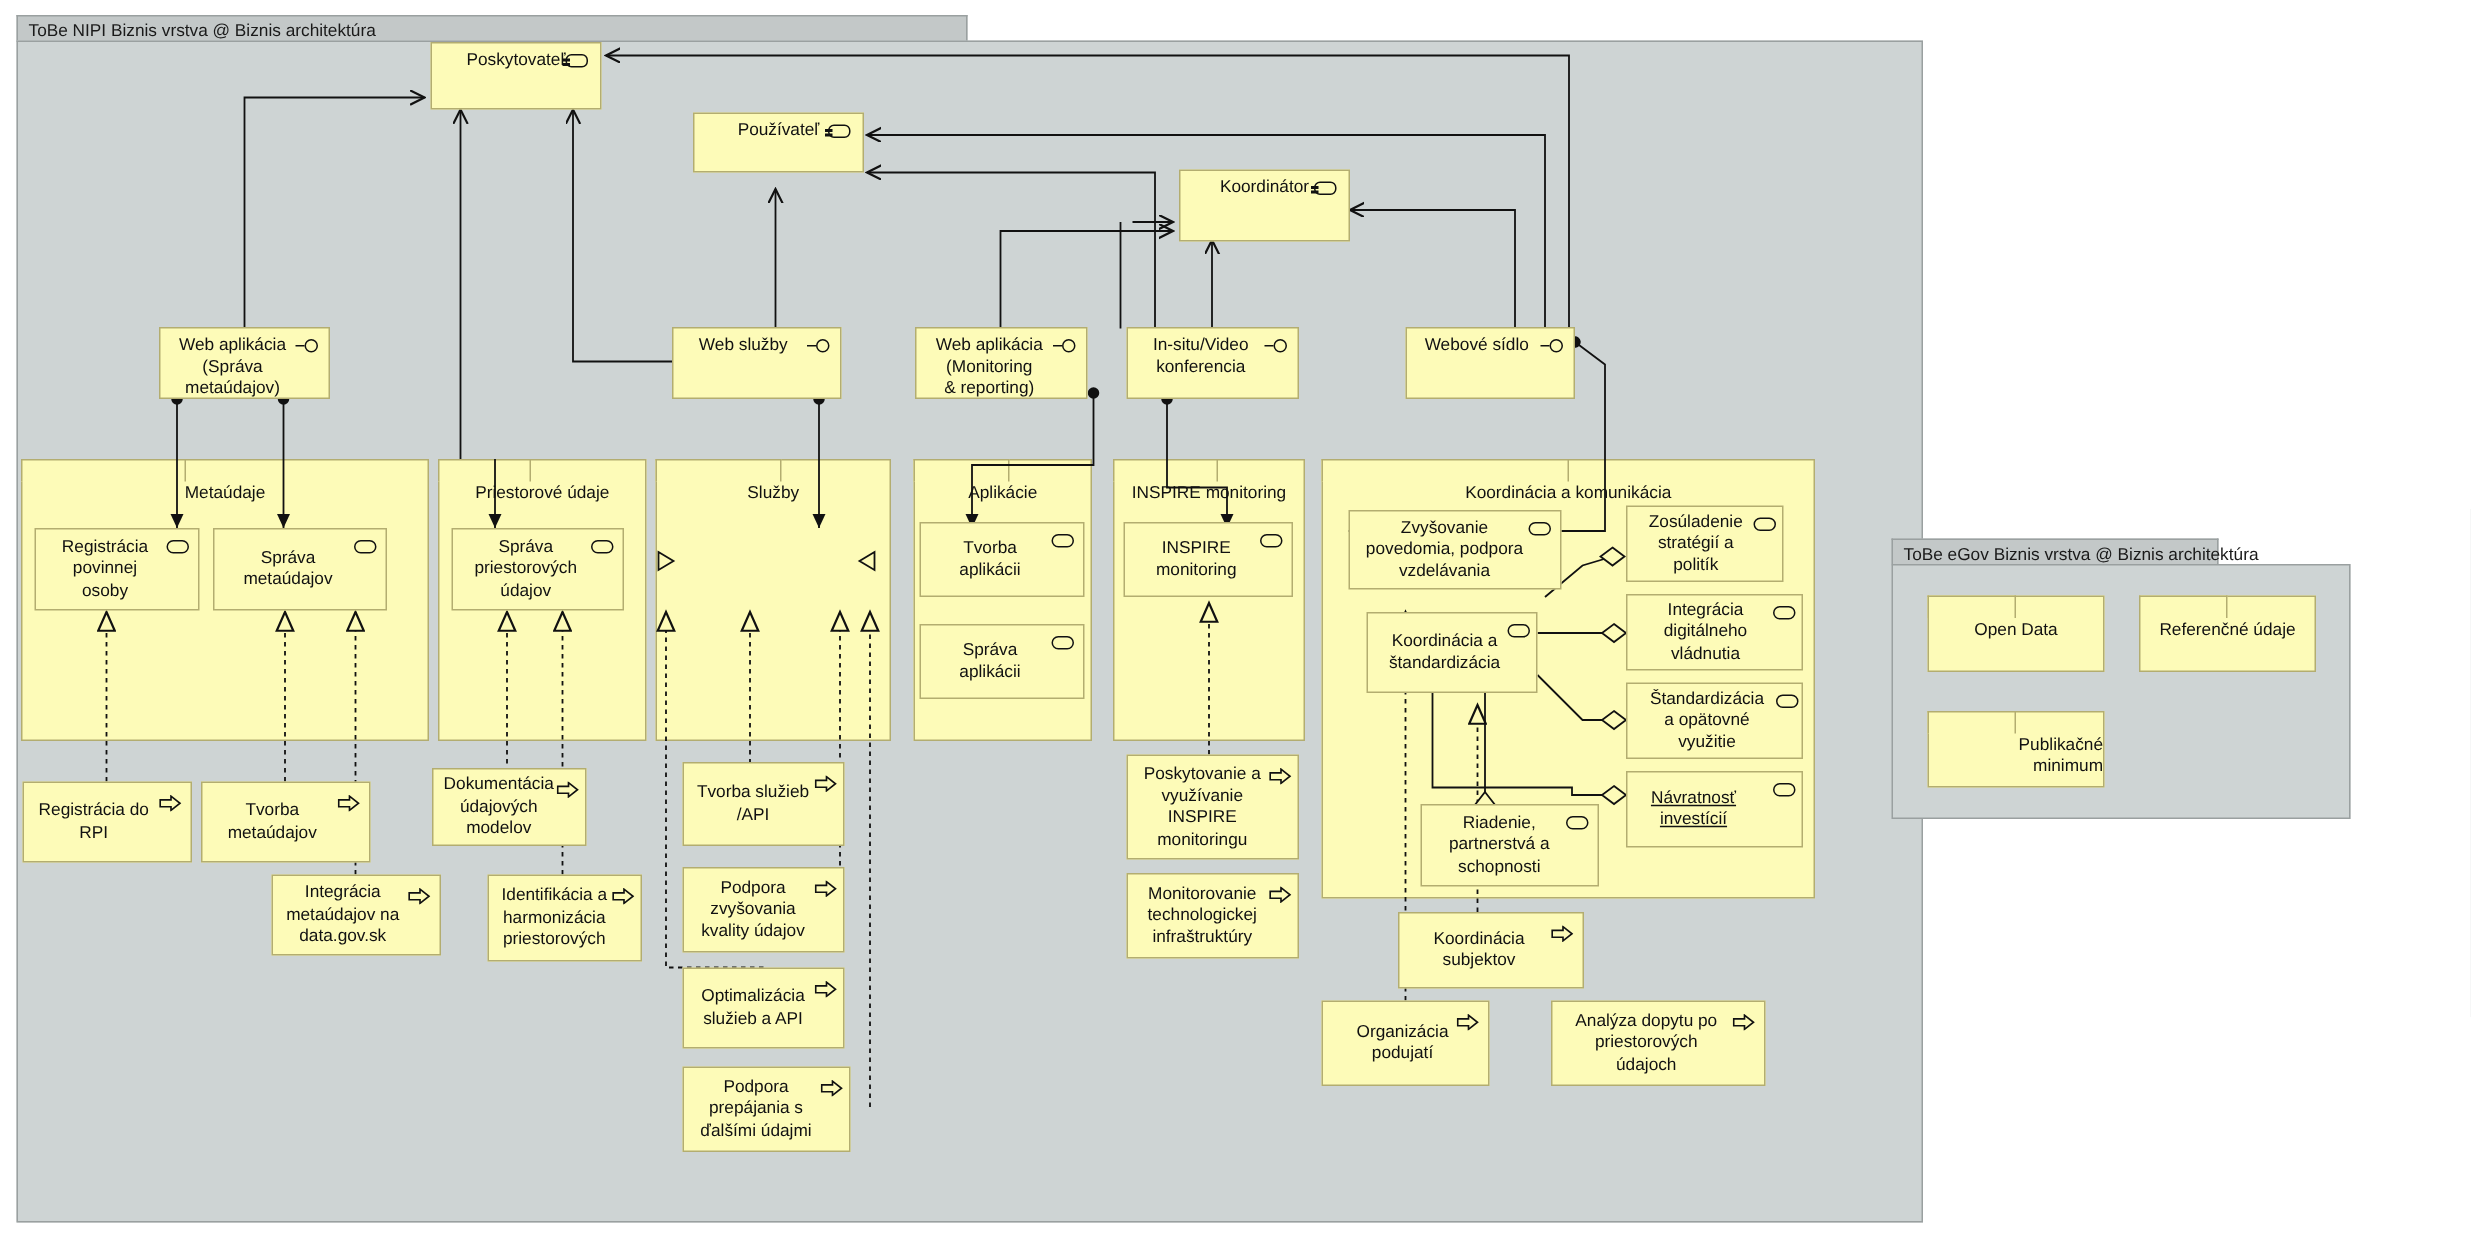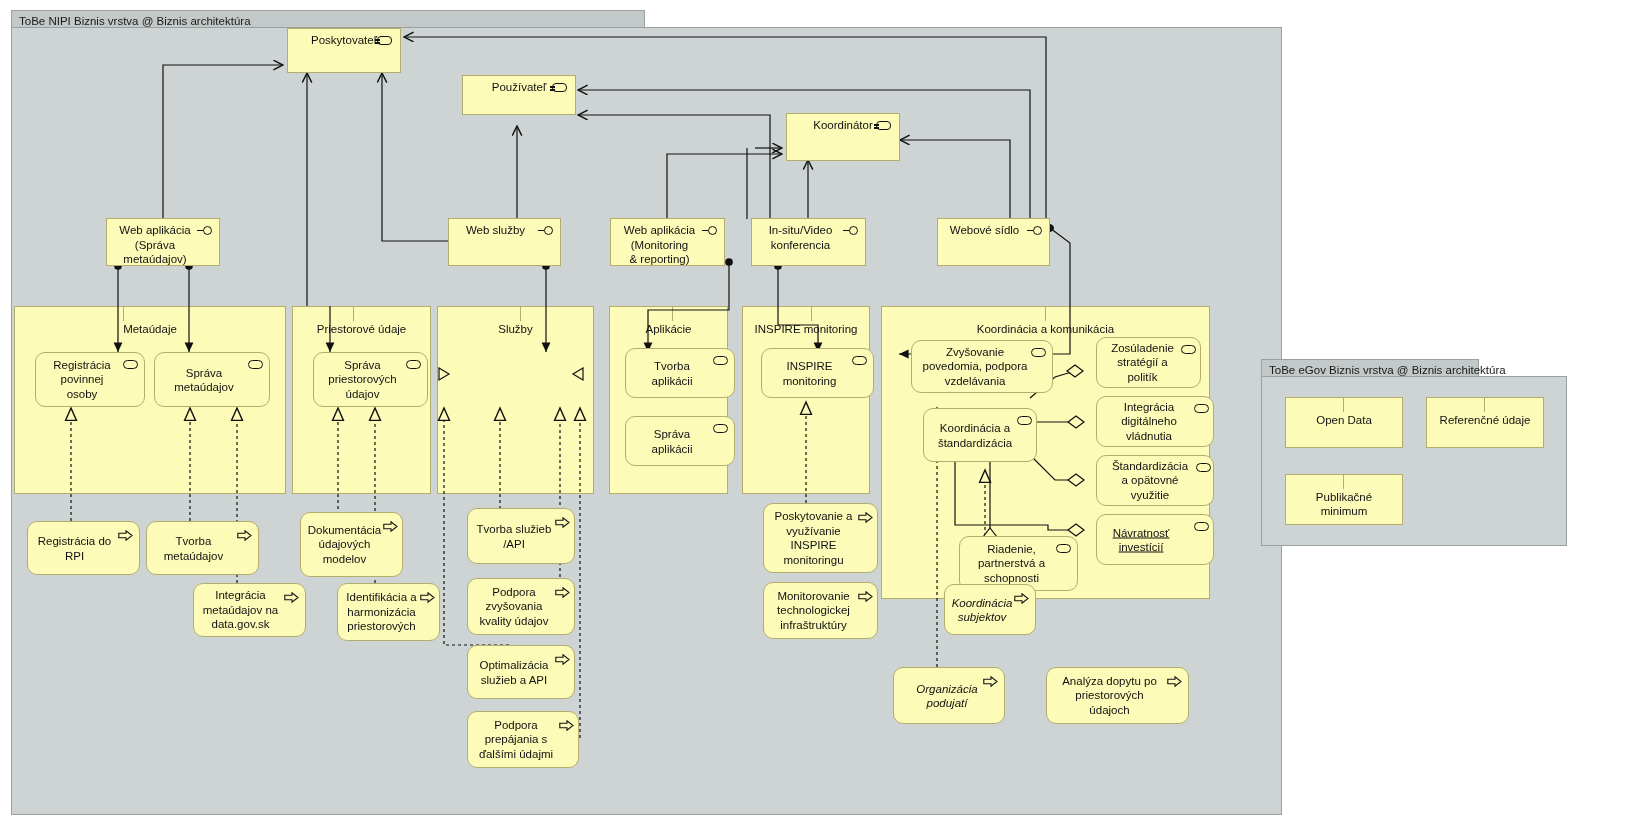--- a/index.html
+++ b/index.html
@@ -15,21 +15,21 @@
   .group{position:absolute;background:#fdfbb8;border:1px solid #b3ad70;box-sizing:border-box;}
   .group > .g-tab{position:absolute;left:-1px;top:-1px;height:15px;background:#fdfbb8;border:1px solid #b3ad70;
                   border-bottom:none;box-sizing:border-box;}
   .group > .g-title{position:absolute;left:0;right:0;top:15px;text-align:center;font-size:11.5px;color:#111;
                     line-height:14px;white-space:nowrap;}
 
   
   .el{position:absolute;background:#fdfbb8;border:1px solid #b3ad70;box-sizing:border-box;
       font-size:11.5px;color:#111;line-height:14.5px;text-align:center;}
   .el.rect{border-radius:0;}
-  .el.round{border-radius:10px;margin-left:12px;}
+  .el.round{border-radius:0;}
   .el .lbl{position:absolute;left:4px;right:4px;top:4px;white-space:pre-line;}
   .el .lbl.ctr{top:50%;transform:translateY(-50%);}
 
   
   .ico{position:absolute;}
   .ico-component{width:15px;height:9px;border:1.3px solid #111;border-radius:4px;box-sizing:border-box;background:#fdfbb8;}
   .ico-component:before,.ico-component:after{content:"";position:absolute;left:-3px;width:5px;height:2px;
         background:#111;}
   .ico-component:before{top:1.5px;}
   .ico-component:after{top:4.5px;}
@@ -338,21 +338,21 @@
 
   <div class="el round" style="left:181px;top:583px;width:113px;height:54px;">
     <div class="lbl ctr" style="right:22px;">Integrácia
 metaúdajov na
 data.gov.sk</div>
     <svg class="ico ico-process" style="right:6px;top:8px;" viewBox="0 0 15 11">
       <path d="M0.8,3.2 L8,3.2 L8,0.8 L14,5.5 L8,10.2 L8,7.8 L0.8,7.8 Z" fill="#fdfbb8" stroke="#111" stroke-width="1.1"></path>
     </svg>
   </div>
 
-  <div class="el round" style="left:288px;top:512px;width:103px;height:65px;">
+  <div class="el round" style="left:288px;top:512px;width:103px;height:52px;">
     <div class="lbl ctr" style="right:18px;">Dokumentácia
 údajových
 modelov</div>
     <svg class="ico ico-process" style="right:4px;top:8px;" viewBox="0 0 15 11">
       <path d="M0.8,3.2 L8,3.2 L8,0.8 L14,5.5 L8,10.2 L8,7.8 L0.8,7.8 Z" fill="#fdfbb8" stroke="#111" stroke-width="1.1"></path>
     </svg>
   </div>
 
   <div class="el round" style="left:325px;top:583px;width:103px;height:58px;">
     <div class="lbl ctr" style="right:18px;">Identifikácia a
@@ -409,30 +409,30 @@
 
   <div class="el round" style="left:751px;top:582px;width:115px;height:57px;">
     <div class="lbl ctr" style="right:18px;">Monitorovanie
 technologickej
 infraštruktúry</div>
     <svg class="ico ico-process" style="right:4px;top:8px;" viewBox="0 0 15 11">
       <path d="M0.8,3.2 L8,3.2 L8,0.8 L14,5.5 L8,10.2 L8,7.8 L0.8,7.8 Z" fill="#fdfbb8" stroke="#111" stroke-width="1.1"></path>
     </svg>
   </div>
 
-  <div class="el round" style="left:932px;top:584px;width:92px;height:51px;font-style:italic;">
+  <div class="el round" style="left:932px;top:608px;width:124px;height:51px;">
     <div class="lbl ctr" style="right:20px;">Koordinácia
 subjektov</div>
     <svg class="ico ico-process" style="right:6px;top:8px;" viewBox="0 0 15 11">
       <path d="M0.8,3.2 L8,3.2 L8,0.8 L14,5.5 L8,10.2 L8,7.8 L0.8,7.8 Z" fill="#fdfbb8" stroke="#111" stroke-width="1.1"></path>
     </svg>
   </div>
 
   <div class="el round" style="left:881px;top:667px;width:112px;height:57px;">
-    <div class="lbl ctr" style="right:8px;font-style:italic;">Organizácia
+    <div class="lbl ctr" style="right:8px;">Organizácia
 podujatí</div>
     <svg class="ico ico-process" style="right:6px;top:8px;" viewBox="0 0 15 11">
       <path d="M0.8,3.2 L8,3.2 L8,0.8 L14,5.5 L8,10.2 L8,7.8 L0.8,7.8 Z" fill="#fdfbb8" stroke="#111" stroke-width="1.1"></path>
     </svg>
   </div>
 
   <div class="el round" style="left:1034px;top:667px;width:143px;height:57px;">
     <div class="lbl ctr" style="right:20px;">Analýza dopytu po
 priestorových
 údajoch</div>
@@ -446,18 +446,18 @@
     <div class="g-title">Open Data</div>
   </div>
 
   <div class="group" style="left:1426px;top:397px;width:118px;height:51px;">
     <div class="g-tab" style="width:59px;"></div>
     <div class="g-title">Referenčné údaje</div>
   </div>
 
   <div class="group" style="left:1285px;top:474px;width:118px;height:51px;">
     <div class="g-tab" style="width:59px;"></div>
-    <div class="g-title" style="white-space:pre-line;">Publikačné
+    <div class="g-title" style="white-space:pre-line;text-align:right;">Publikačné
 minimum</div>
   </div>
 
 
 </div>
 
 </body></html>

